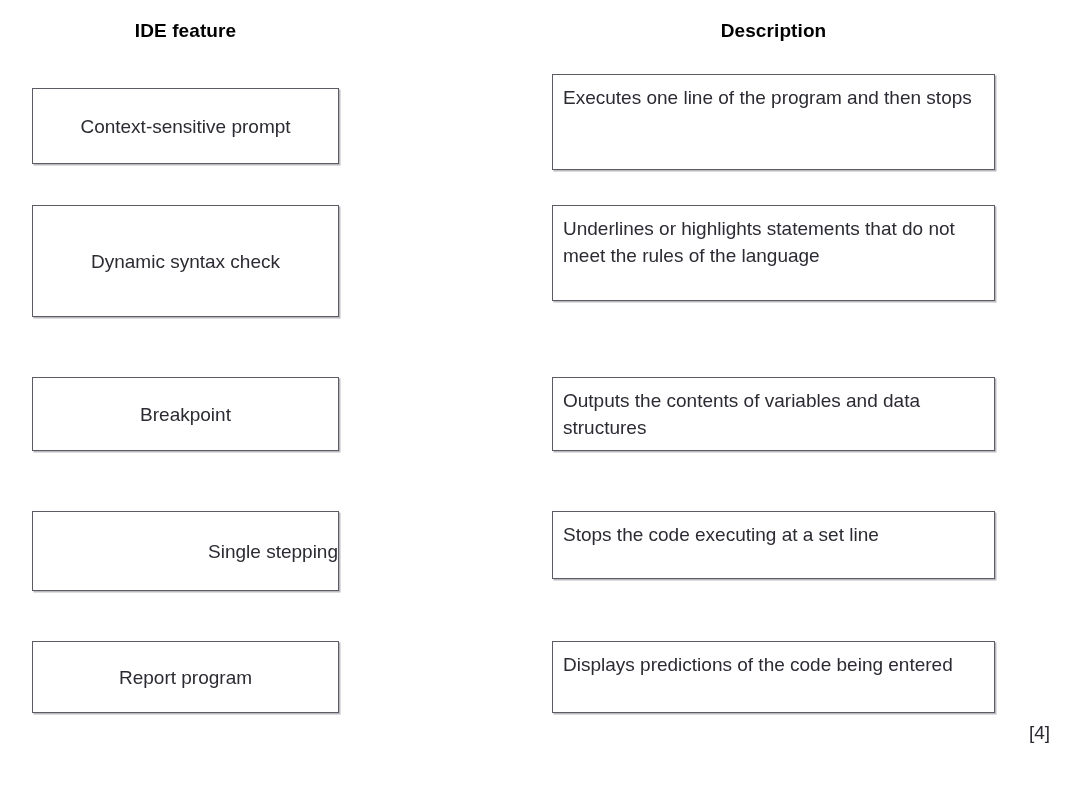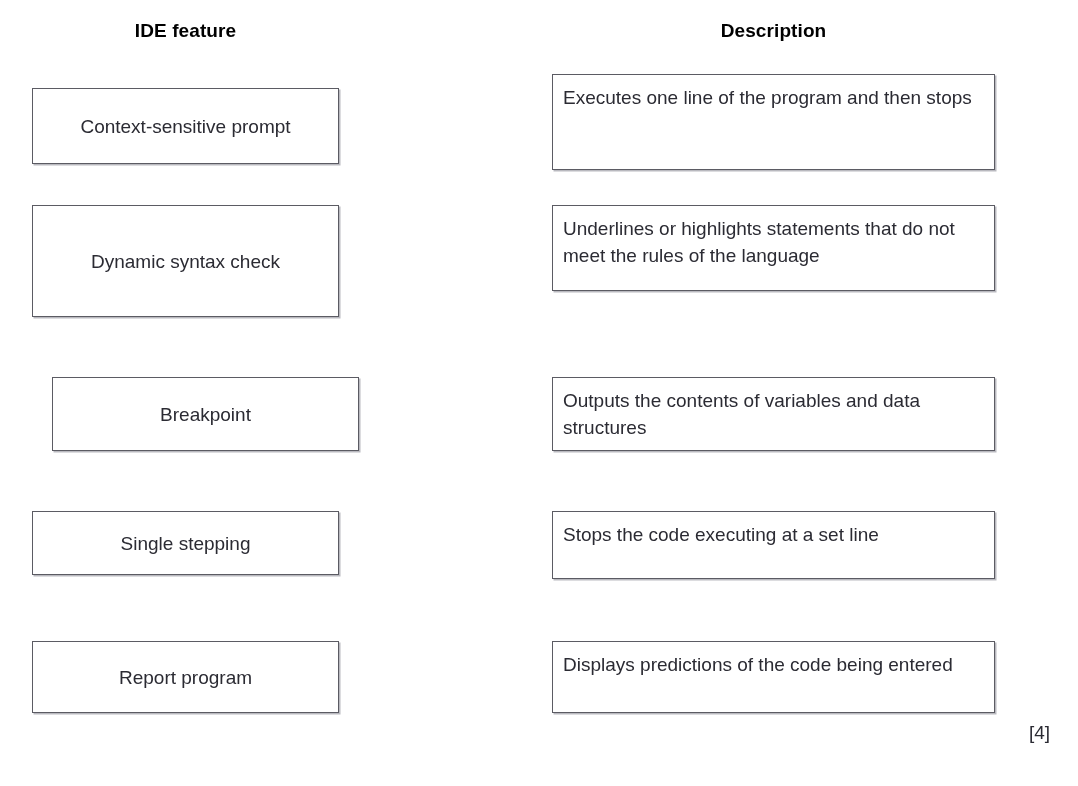--- a/index.html
+++ b/index.html
@@ -118,34 +118,34 @@
           <div class="box-text">Context-sensitive prompt</div>
         </div>
         <div class="box desc" style="top: 74px; height: 96px;">
           <div class="box-text">Executes one line of the program and then stops</div>
         </div>
       </div>
       <div class="match-row" style="top: 0px;">
         <div class="box feature" style="top: 205px; height: 112px;">
           <div class="box-text">Dynamic syntax check</div>
         </div>
-        <div class="box desc" style="top: 205px; height: 86px;">
+        <div class="box desc" style="top: 205px; height: 96px;">
           <div class="box-text">Underlines or highlights statements that do not meet the rules of the language</div>
         </div>
       </div>
       <div class="match-row" style="top: 0px;">
-        <div class="box feature" style="top: 377px; height: 74px; margin-left: 20px;">
+        <div class="box feature" style="top: 377px; height: 74px;">
           <div class="box-text">Breakpoint</div>
         </div>
         <div class="box desc" style="top: 377px; height: 74px;">
           <div class="box-text">Outputs the contents of variables and data structures</div>
         </div>
       </div>
       <div class="match-row" style="top: 0px;">
-        <div class="box feature" style="top: 511px; height: 64px;">
+        <div class="box feature" style="top: 511px; height: 80px; justify-content: flex-end;">
           <div class="box-text">Single stepping</div>
         </div>
         <div class="box desc" style="top: 511px; height: 68px;">
           <div class="box-text">Stops the code executing at a set line</div>
         </div>
       </div>
       <div class="match-row" style="top: 0px;">
         <div class="box feature" style="top: 641px; height: 72px;">
           <div class="box-text">Report program</div>
         </div>

